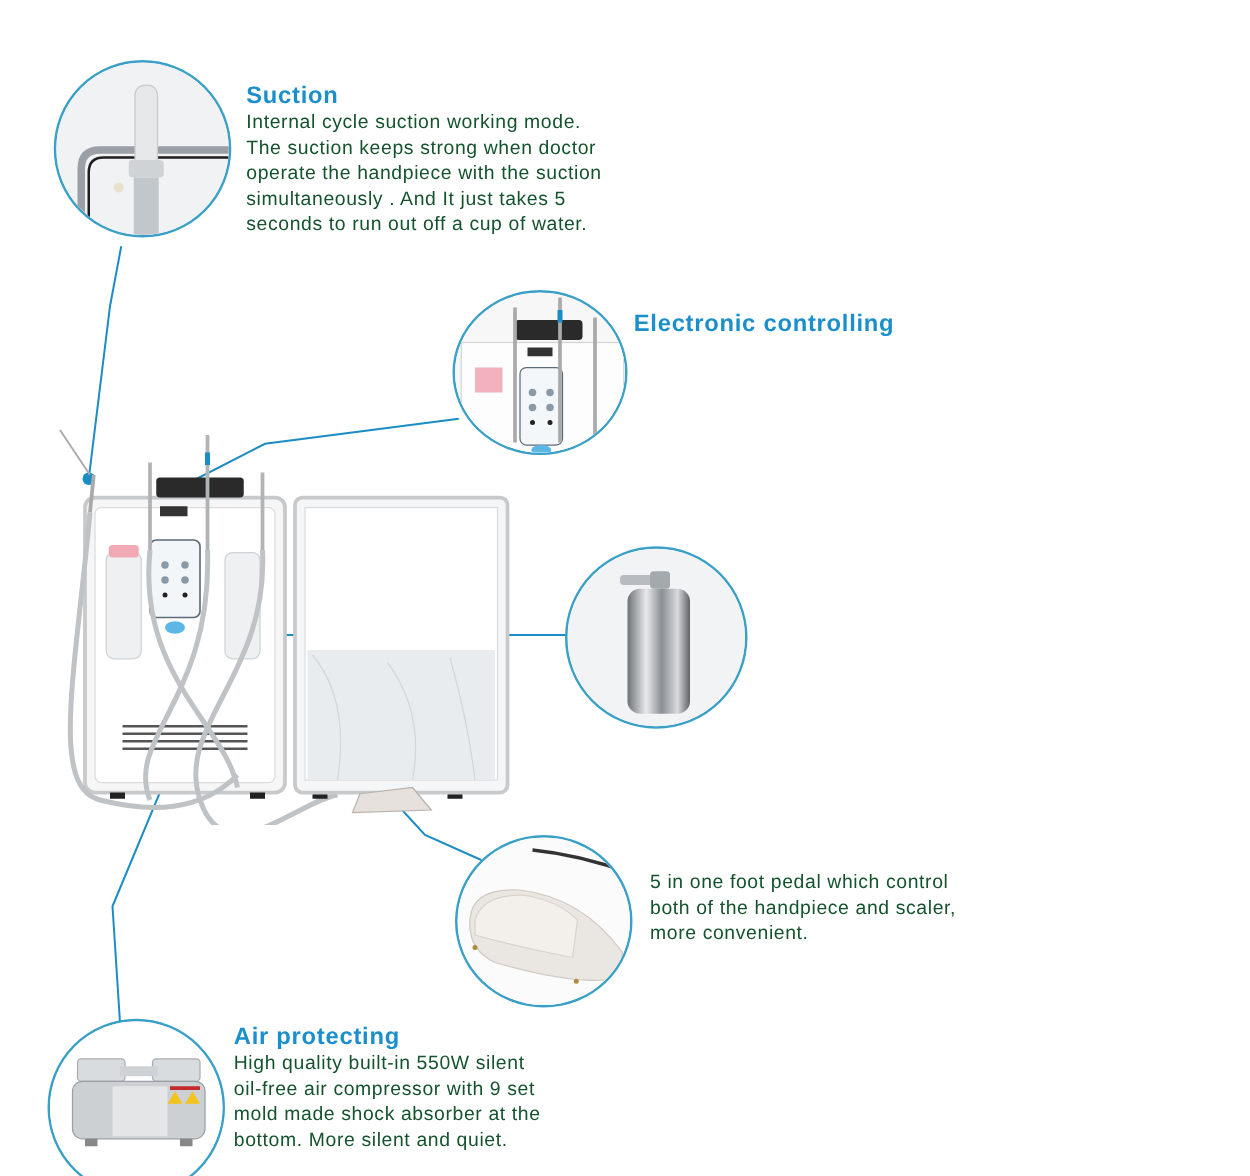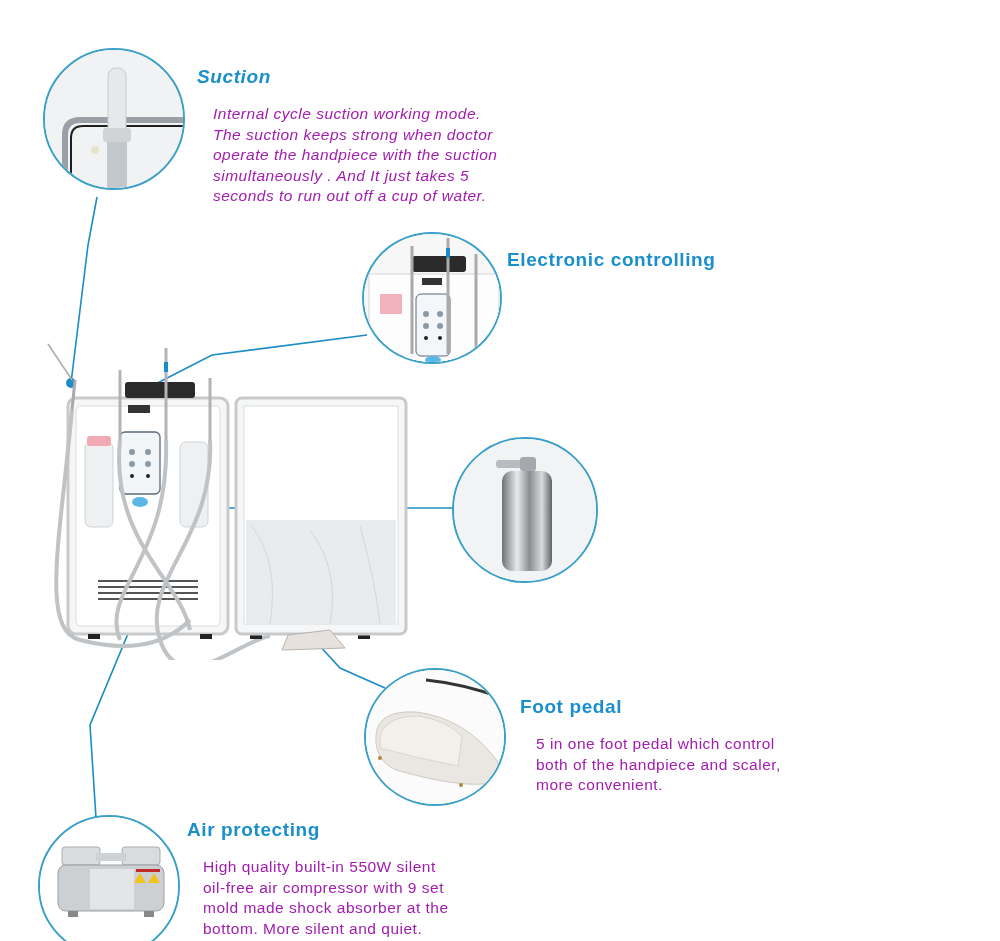--- a/index.html
+++ b/index.html
@@ -1,20 +1,20 @@
 <!DOCTYPE html>
 <html><head>
 <meta charset="utf-8">
 <style>
   html, body { margin:0; padding:0; background:#ffffff; }
   body { width:1000px; height:941px; position:relative; overflow:hidden;
          font-family:"Liberation Sans", "DejaVu Sans", sans-serif; }
   .feature { position:absolute; }
   .feature h2 { margin:0; font-size:19px; font-weight:bold; color:#1a8fcc; letter-spacing:0.6px; line-height:22px; }
-  .feature p  { margin:16px; font-size:15.5px; color:#a21caf; letter-spacing:0.5px; line-height:20.5px; white-space:pre-line; }
+  .feature p  { margin:0; font-size:15.5px; color:#14532d; letter-spacing:0.5px; line-height:20.5px; white-space:pre-line; }
   .circle { position:absolute; border-radius:50%; border:2px solid #3aa0c8; background:#f4f5f6; overflow:hidden; box-sizing:border-box; }
   svg.lines { position:absolute; left:0; top:0; }
   .product { position:absolute; left:40px; top:340px; width:380px; height:320px; }
 </style>
 </head>
 <body>
 
 <svg class="lines" width="1000" height="941">
   <g stroke="#1c8cc4" stroke-width="1.6" fill="none">
     <polyline points="97,197 88,245 71,383"></polyline>
@@ -159,38 +159,37 @@
     <rect x="18" y="48" width="106" height="46" rx="8" fill="#cdd0d3" stroke="#9aa0a5"></rect>
     <rect x="50" y="52" width="44" height="40" fill="#e3e5e7"></rect>
     <polygon points="94,66 100,56 106,66" fill="#f2c31c"></polygon>
     <polygon points="108,66 114,56 120,66" fill="#f2c31c"></polygon>
     <rect x="96" y="52" width="24" height="3" fill="#c32b2b"></rect>
     <rect x="28" y="94" width="10" height="6" fill="#888"></rect>
       <rect x="104" y="94" width="10" height="6" fill="#888"></rect>
   </svg>
 </div>
 
-<div class="feature" style="left:197px;top:66px;font-style:italic;">
+<div class="feature" style="left:197px;top:66px;">
   <h2>Suction</h2>
   <p>Internal cycle suction working mode.
 The suction keeps strong when doctor
 operate the handpiece with the suction
 simultaneously . And It just takes 5
 seconds to run out off a cup of water.</p>
 </div>
 
 <div class="feature" style="left:507px;top:249px;">
   <h2>Electronic controlling</h2>
 </div>
 
 <div class="feature" style="left:605px;top:440px;">
 </div>
 
 <div class="feature" style="left:520px;top:696px;">
-  <h2>Foot pedal</h2>
   <p>5 in one foot pedal which control
 both of the handpiece and scaler,
 more convenient.</p>
 </div>
 
 <div class="feature" style="left:187px;top:819px;">
   <h2>Air protecting</h2>
   <p>High quality built-in 550W silent
 oil-free air compressor with 9 set
 mold made shock absorber at the

